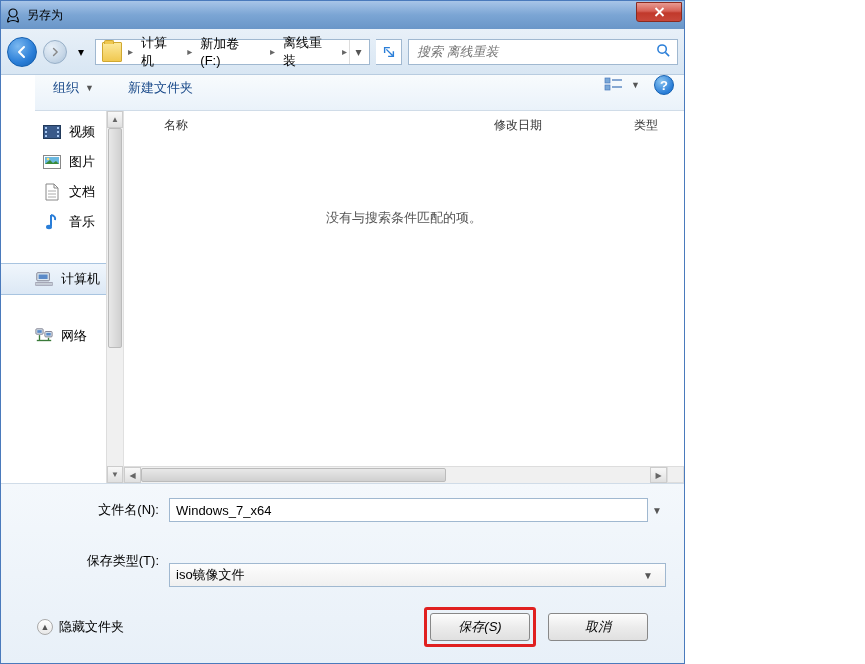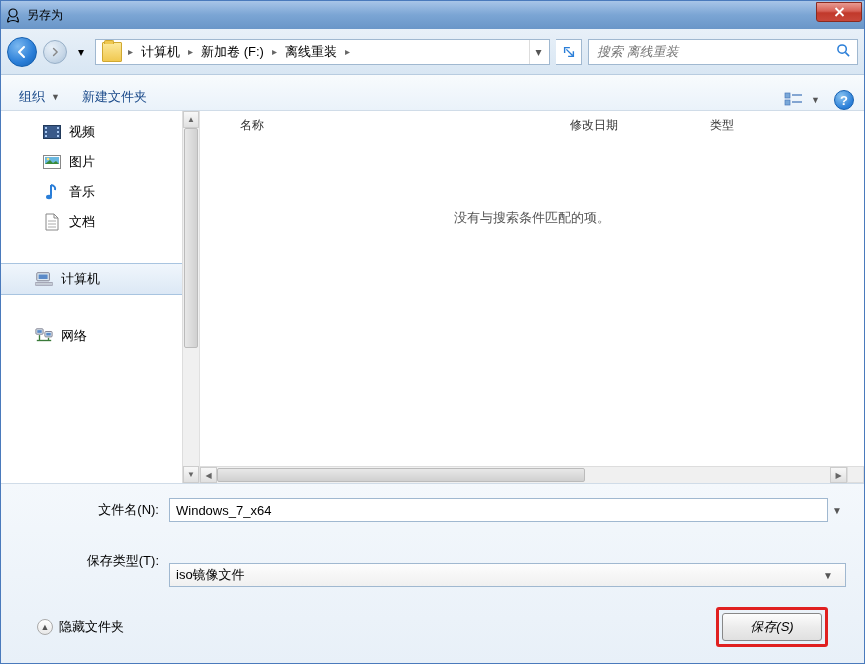--- a/index.html
+++ b/index.html
@@ -6,21 +6,21 @@
   body {
     margin: 0;
     font-family: "Microsoft YaHei", "Segoe UI", Tahoma, sans-serif;
     font-size: 12px;
     background: #fff;
     width: 865px;
     height: 664px;
     overflow: hidden;
   }
   .window {
-    width: 865px;
+    width: 685px;
     height: 664px;
     background: #fff;
     border: 1px solid #4a7abc;
     display: flex;
     flex-direction: column;
   }
   .titlebar {
     height: 28px;
     background: linear-gradient(to bottom, #a8c5e8 0%, #7ba5d4 50%, #6a96c8 100%);
     display: flex;
@@ -118,24 +118,25 @@
   .searchbox input {
     border:none; outline:none; flex:1; font-size:13px; color:#b91c1c; font-style:italic;
     font-family: inherit;
   }
   .search-icon { color:#2a7ed8; cursor:pointer; }
   
   .toolbar {
     height: 36px;
     background: linear-gradient(to bottom, #f8fbfd 0%, #eaf2fa 100%);
     border-bottom: 1px solid #d0dce8;
-    display:flex; align-items:flex-end;
+    display:flex; align-items:flex-start;
     padding: 0 10px;
-    gap: 6px;
+    gap: 18px;
     position:relative;
+    margin-left:34px;
   }
   .tb-btn {
     display:flex; align-items:center; gap:4px;
     padding: 4px 8px; cursor:pointer;
     font-size:13px;
     color:#1a4a8a;
   }
   .tb-arrow { font-size:9px; color:#555; margin-left:2px;}
   .tb-right { position:absolute; right:10px; display:flex; align-items:center; gap:14px;}
   .view-btn {
@@ -409,38 +410,38 @@
               <rect x="2" y="2" width="14" height="7" fill="#6ab8e0"></rect>
               <circle cx="5" cy="4" r="1.3" fill="#ffe070"></circle>
               <path d="M2 9 L7 5 L10 8 L13 6 L16 9 Z" fill="#3a8a3a"></path>
             </svg>
           </span>
         <span>图片</span>
       </div>
       <div class="sb-item">
         <span class="sb-icon">
             <svg width="14" height="18" viewBox="0 0 14 18">
-              <path d="M6 2 L6 13" stroke="#2a7ed8" stroke-width="2"></path>
-              <ellipse cx="4" cy="14" rx="3" ry="2.2" fill="#2a7ed8"></ellipse>
-              <path d="M6 2 Q11 3 10 7" stroke="#2a7ed8" stroke-width="2" fill="none"></path>
-            </svg>
-          </span>
-        <span>音乐</span>
-      </div>
-      <div class="sb-item">
-        <span class="sb-icon">
-            <svg width="14" height="18" viewBox="0 0 14 18">
               <path d="M1 1 L9 1 L13 5 L13 17 L1 17 Z" fill="#fff" stroke="#888"></path>
               <path d="M9 1 L9 5 L13 5" fill="none" stroke="#888"></path>
               <line x1="3" y1="8" x2="11" y2="8" stroke="#aaa"></line>
               <line x1="3" y1="11" x2="11" y2="11" stroke="#aaa"></line>
               <line x1="3" y1="14" x2="11" y2="14" stroke="#aaa"></line>
             </svg>
           </span>
         <span>文档</span>
+      </div>
+      <div class="sb-item">
+        <span class="sb-icon">
+            <svg width="14" height="18" viewBox="0 0 14 18">
+              <path d="M6 2 L6 13" stroke="#2a7ed8" stroke-width="2"></path>
+              <ellipse cx="4" cy="14" rx="3" ry="2.2" fill="#2a7ed8"></ellipse>
+              <path d="M6 2 Q11 3 10 7" stroke="#2a7ed8" stroke-width="2" fill="none"></path>
+            </svg>
+          </span>
+        <span>音乐</span>
       </div>
       <div style="height:26px"></div>
       <div class="sb-item selected small-indent">
         <span class="sb-icon">
             <svg width="20" height="16" viewBox="0 0 20 16">
               <rect x="2" y="1" width="14" height="9" rx="1" fill="#dde8f0" stroke="#778"></rect>
               <rect x="4" y="3" width="10" height="5" fill="#5a8ac8"></rect>
               <rect x="0" y="12" width="20" height="3" rx="1" fill="#ccd4dc" stroke="#99a"></rect>
             </svg>
           </span>
@@ -501,16 +502,17 @@
     </div>
     <div class="footer">
       <div class="hide-folders">
         <span class="collapse-icon">▲</span>
         <span>隐藏文件夹</span>
       </div>
       <div class="footer-spacer"></div>
       <span class="btn-highlight">
         <button class="btn" style="margin-left:0">保存(S)</button>
       </span>
+      <button class="btn">取消</button>
     </div>
   </div>
 
 </div>
 
 </body></html>

